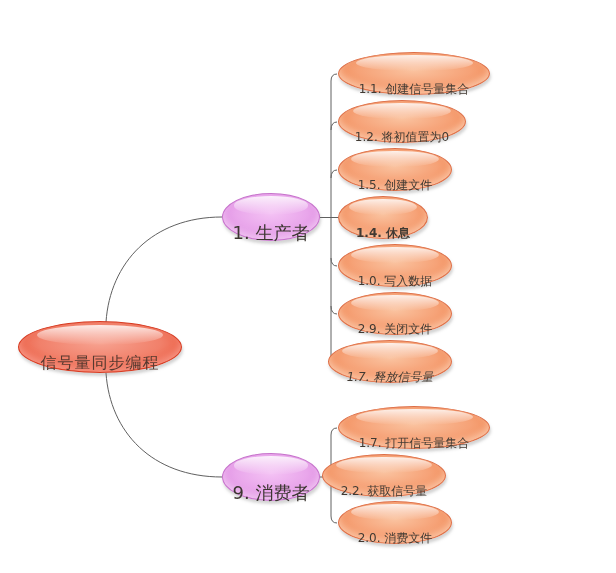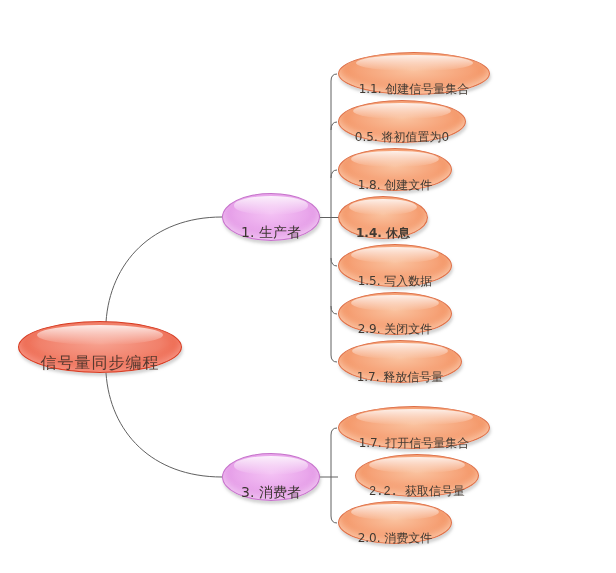--- a/index.html
+++ b/index.html
@@ -54,21 +54,21 @@
     border: 1px solid #dd6f48;
     box-shadow: 1px 3px 3px rgba(130,130,130,0.35), inset 0 -4px 7px rgba(255,226,205,0.65);
   }
   .node.leaf .lbl { font-size: 12px; color: #413a33; }
   .node.branch {
     background: radial-gradient(ellipse 75% 75% at 50% 42%,
       #f4c2f4 0%, #e9a6eb 50%, #dc88e0 82%, #d67cda 100%);
     border: 1px solid #c673cb;
     box-shadow: 1px 3px 3px rgba(130,130,130,0.35), inset 0 -4px 7px rgba(250,226,250,0.65);
   }
-  .node.branch .lbl { font-size: 14px; color: #3c3631; }
+  .node.branch .lbl { font-size: 18px; color: #3c3631; }
   .node.root {
     background: radial-gradient(ellipse 75% 75% at 50% 42%,
       #f7a290 0%, #f1806a 50%, #ea5034 82%, #e74428 100%);
     border: 1px solid #d63b22;
     box-shadow: 1px 3px 3px rgba(130,130,130,0.35), inset 0 -4px 7px rgba(255,195,185,0.55);
   }
   .node.root .lbl { font-size: 16px; letter-spacing: 1px; color: #57392f; }
 </style>
 </head>
 <body>
@@ -94,44 +94,44 @@
       <div class="node root" style="left: 18px; top: 321px; width: 164px; height: 52px;">
         <span class="lbl">信号量同步编程</span>
       </div>
       <div class="node branch" style="left: 222px; top: 193px; width: 98px; height: 48px;">
         <span class="lbl">1. 生产者</span>
       </div>
       <div class="node leaf" style="left: 338px; top: 52px; width: 152px; height: 43px;">
         <span class="lbl">1.1. 创建信号量集合</span>
       </div>
       <div class="node leaf" style="left: 338px; top: 100px; width: 128px; height: 43px;">
-        <span class="lbl">0.5. 将初值置为0</span>
+        <span class="lbl">1.2. 将初值置为0</span>
       </div>
       <div class="node leaf" style="left: 338px; top: 148px; width: 114px; height: 43px;">
-        <span class="lbl">1.8. 创建文件</span>
+        <span class="lbl">1.5. 创建文件</span>
       </div>
       <div class="node leaf" style="left: 338px; top: 196px; width: 90px; height: 43px; font-weight: bold;">
         <span class="lbl">1.4. 休息</span>
       </div>
       <div class="node leaf" style="left: 338px; top: 244px; width: 114px; height: 43px;">
-        <span class="lbl">1.5. 写入数据</span>
+        <span class="lbl">1.0. 写入数据</span>
       </div>
       <div class="node leaf" style="left: 338px; top: 292px; width: 114px; height: 43px;">
         <span class="lbl">2.9. 关闭文件</span>
       </div>
-      <div class="node leaf" style="left: 338px; top: 340px; width: 124px; height: 43px;">
+      <div class="node leaf" style="left: 328px; top: 340px; width: 124px; height: 43px; font-style: italic;">
         <span class="lbl">1.7. 释放信号量</span>
       </div>
       <div class="node branch" style="left: 222px; top: 453px; width: 98px; height: 48px;">
-        <span class="lbl">3. 消费者</span>
+        <span class="lbl">9. 消费者</span>
       </div>
       <div class="node leaf" style="left: 338px; top: 406px; width: 152px; height: 43px;">
         <span class="lbl">1.7. 打开信号量集合</span>
       </div>
-      <div class="node leaf" style="left: 355px; top: 454px; width: 124px; height: 43px; font-family: Liberation Mono, monospace;">
+      <div class="node leaf" style="left: 322px; top: 454px; width: 124px; height: 43px;">
         <span class="lbl">2.2. 获取信号量</span>
       </div>
       <div class="node leaf" style="left: 338px; top: 501px; width: 114px; height: 43px;">
         <span class="lbl">2.0. 消费文件</span>
       </div>
     </div>
 
 </div>
 
 </body></html>

